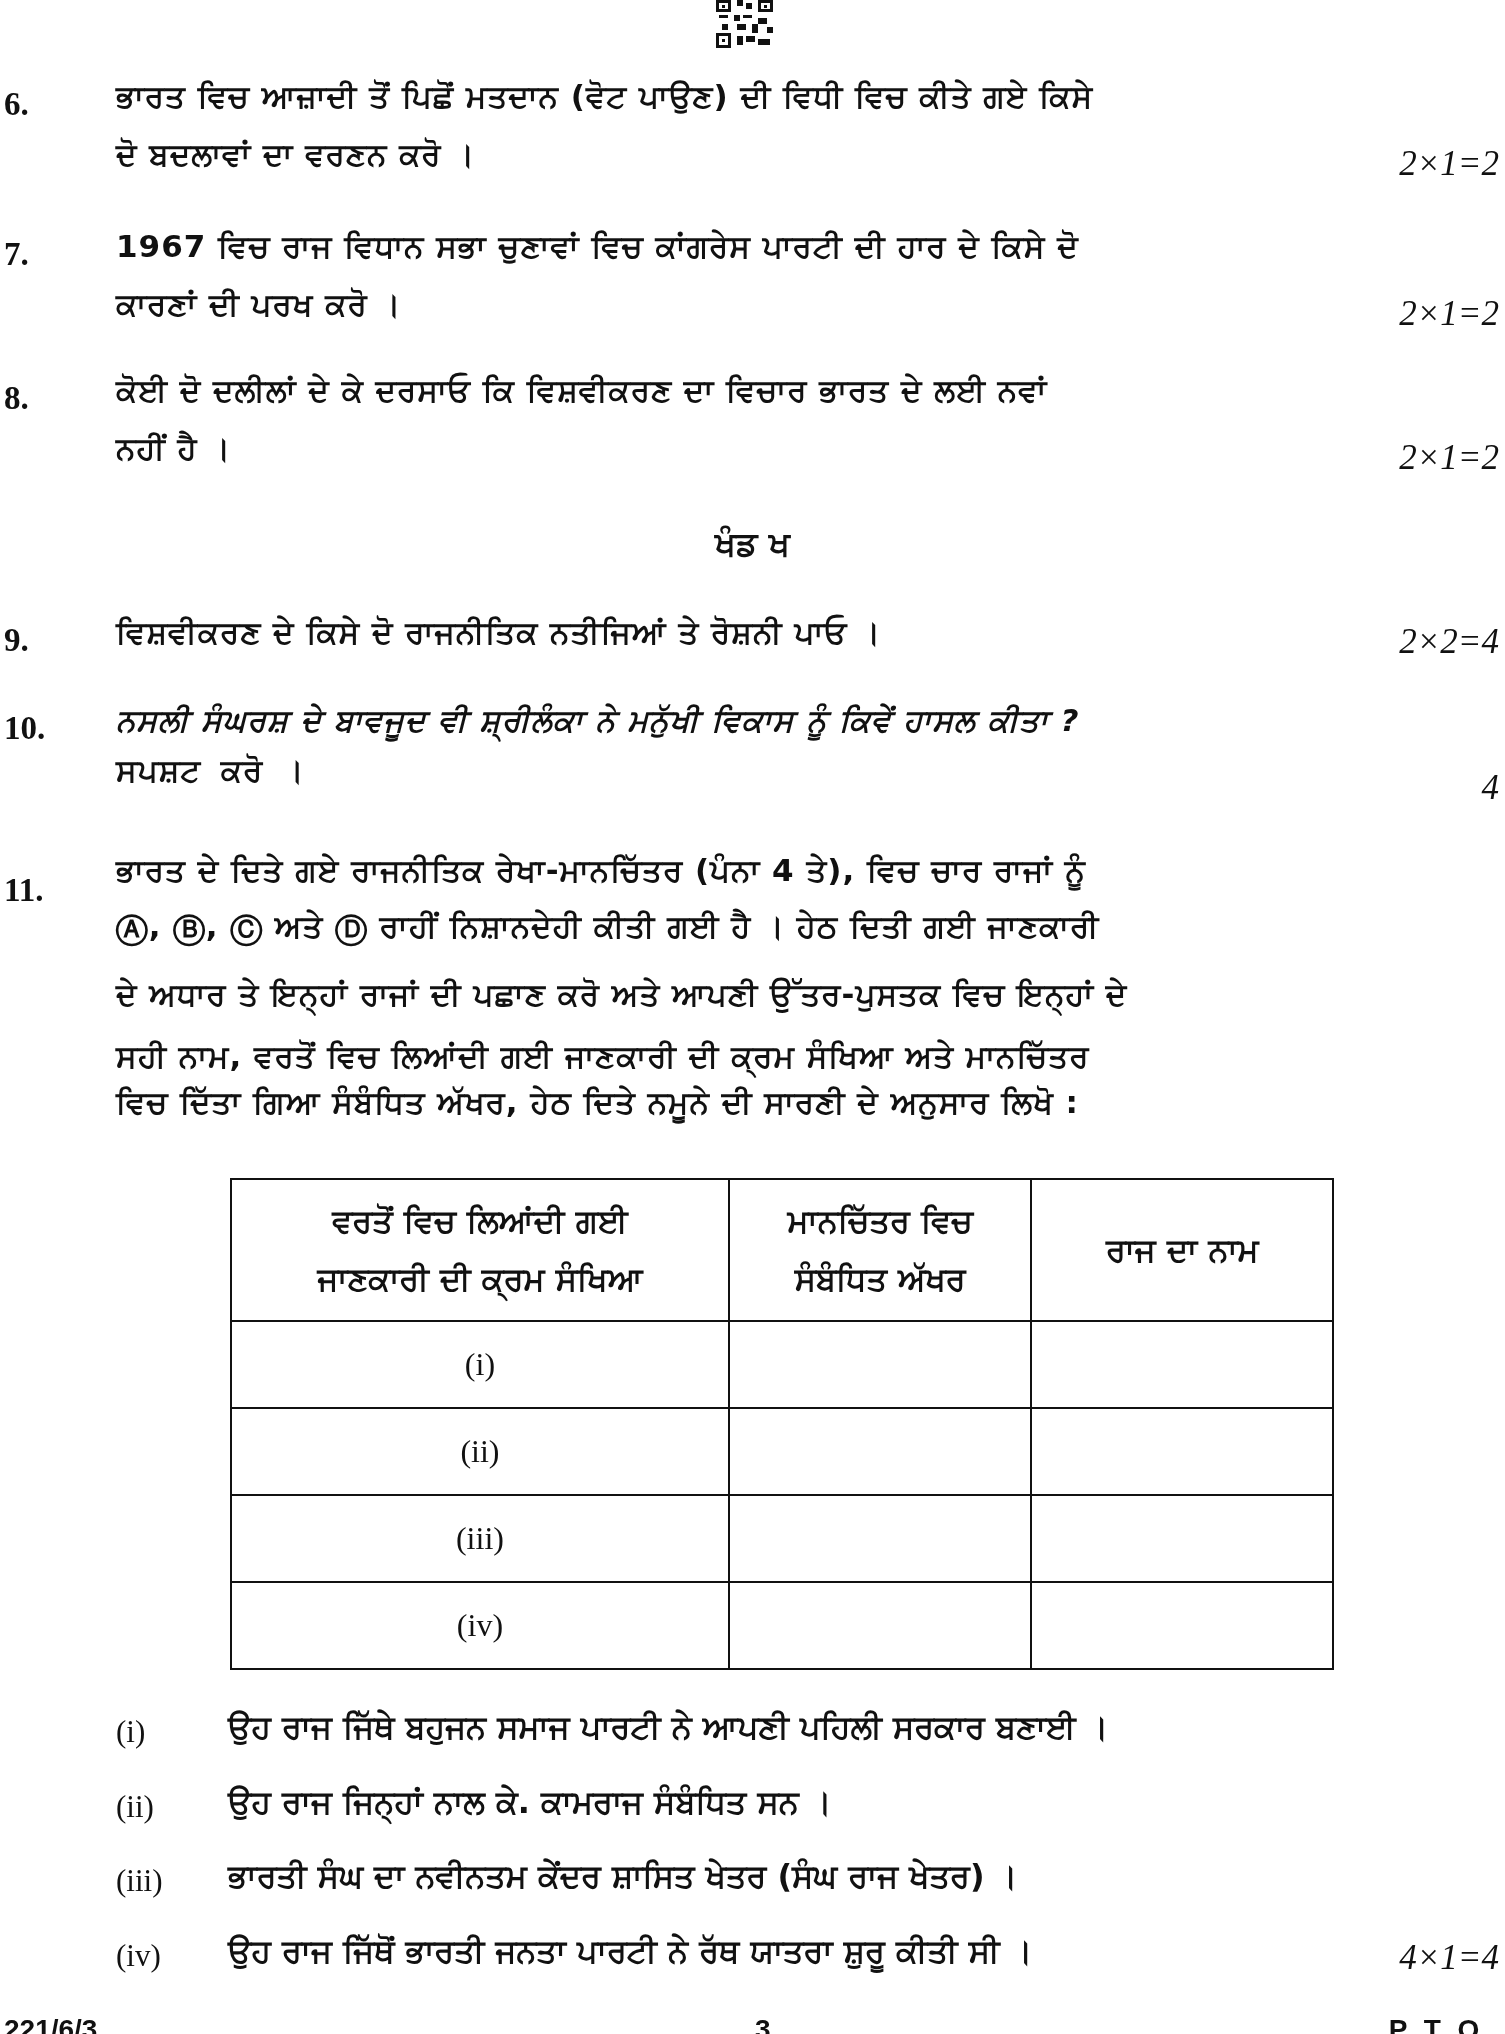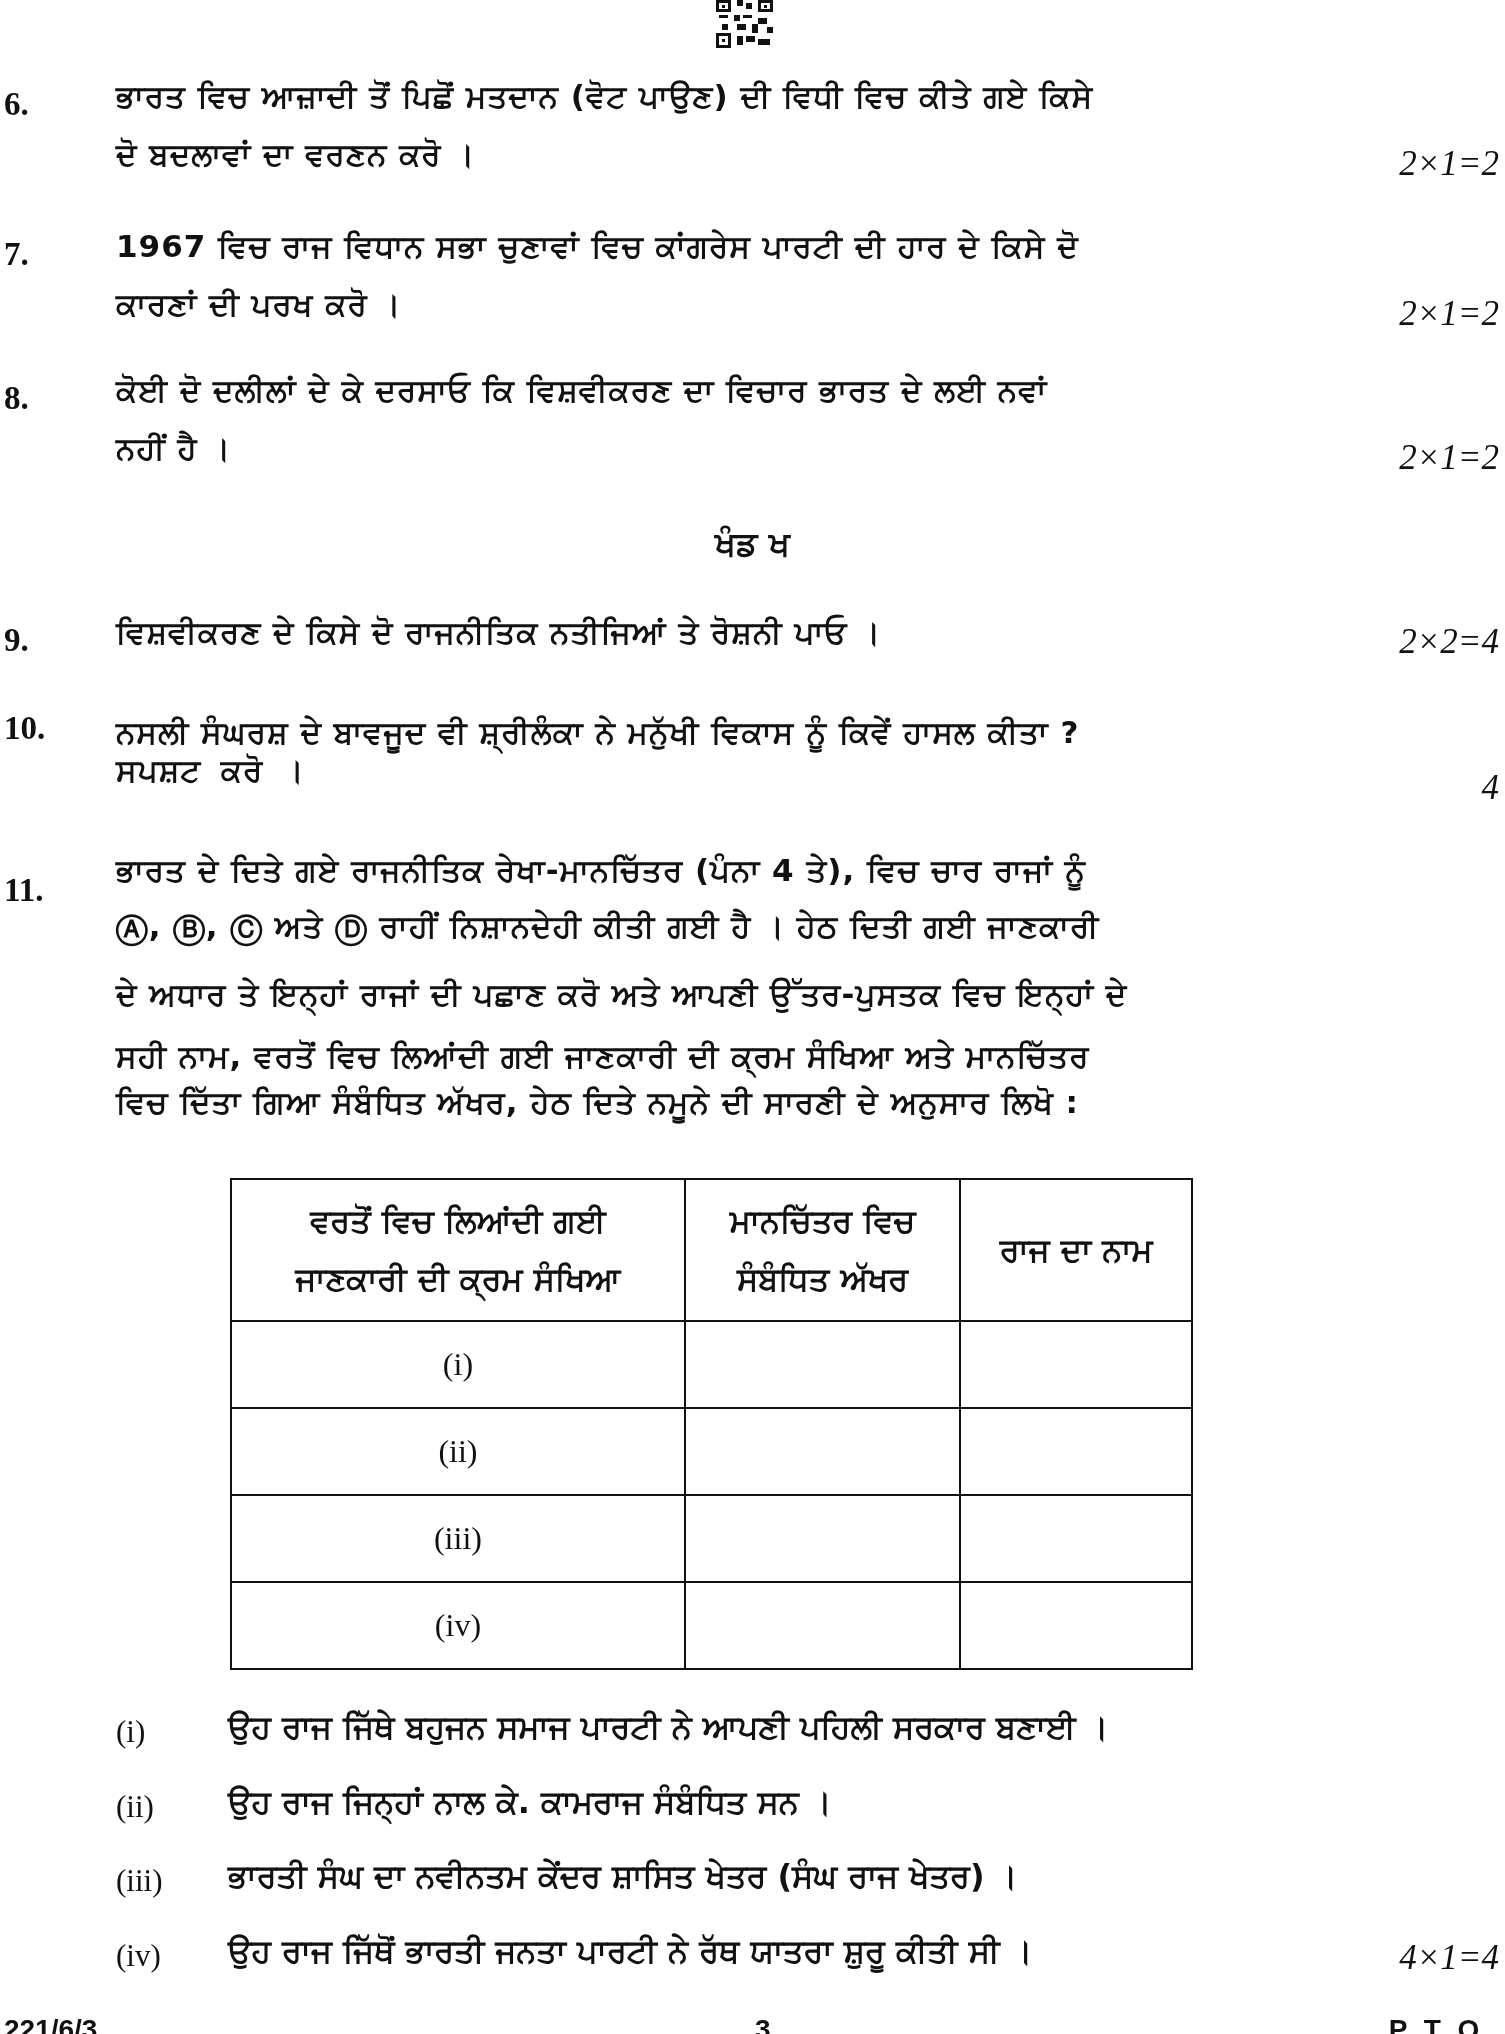--- a/index.html
+++ b/index.html
@@ -55,21 +55,21 @@
       left: 0;
       width: 1505px;
       text-align: center;
       font-size: 33px;
       font-weight: bold;
     }
     table.answer-table {
       position: absolute;
       left: 230px;
       top: 1178px;
-      width: 963px;
+      width: 1104px;
       border-collapse: collapse;
     }
     table.answer-table th, table.answer-table td {
       border: 2.5px solid #111;
       text-align: center;
       vertical-align: middle;
       padding: 0;
     }
     table.answer-table th {
       height: 140px;
@@ -168,21 +168,21 @@
 <div class="section-title">ਖੰਡ ਖ</div>
 
 <div class="q" style="top:614px;">
   <span class="qnum" style="top:8px;">9.</span>
   <span class="qline" style="top:0px;">ਵਿਸ਼ਵੀਕਰਣ ਦੇ ਕਿਸੇ ਦੋ ਰਾਜਨੀਤਿਕ ਨਤੀਜਿਆਂ ਤੇ ਰੋਸ਼ਨੀ ਪਾਓ ।</span>
   <span class="marks" style="top:8px;">2×2=4</span>
 </div>
 
 <div class="q" style="top:702px;">
   <span class="qnum" style="top:8px;">10.</span>
-  <span class="qline" style="top:12px;">ਨਸਲੀ ਸੰਘਰਸ਼ ਦੇ ਬਾਵਜੂਦ ਵੀ ਸ਼੍ਰੀਲੰਕਾ ਨੇ ਮਨੁੱਖੀ ਵਿਕਾਸ ਨੂੰ ਕਿਵੇਂ ਹਾਸਲ ਕੀਤਾ ?</span>
+  <span class="qline" style="top:0px;font-style:italic;">ਨਸਲੀ ਸੰਘਰਸ਼ ਦੇ ਬਾਵਜੂਦ ਵੀ ਸ਼੍ਰੀਲੰਕਾ ਨੇ ਮਨੁੱਖੀ ਵਿਕਾਸ ਨੂੰ ਕਿਵੇਂ ਹਾਸਲ ਕੀਤਾ ?</span>
   <span class="qline" style="top:53px;font-family:Liberation Mono, monospace;">ਸਪਸ਼ਟ ਕਰੋ ।</span>
   <span class="marks" style="top:66px;">4</span>
 </div>
 
 <div class="q" style="top:852px;">
   <span class="qnum" style="top:20px;">11.</span>
   <span class="qline" style="top:0px;">ਭਾਰਤ ਦੇ ਦਿਤੇ ਗਏ ਰਾਜਨੀਤਿਕ ਰੇਖਾ-ਮਾਨਚਿੱਤਰ (ਪੰਨਾ 4 ਤੇ), ਵਿਚ ਚਾਰ ਰਾਜਾਂ ਨੂੰ</span>
   <span class="qline" style="top:56px;">Ⓐ, Ⓑ, Ⓒ ਅਤੇ Ⓓ ਰਾਹੀਂ ਨਿਸ਼ਾਨਦੇਹੀ ਕੀਤੀ ਗਈ ਹੈ । ਹੇਠ ਦਿਤੀ ਗਈ ਜਾਣਕਾਰੀ</span>
   <span class="qline" style="top:124px;">ਦੇ ਅਧਾਰ ਤੇ ਇਨ੍ਹਾਂ ਰਾਜਾਂ ਦੀ ਪਛਾਣ ਕਰੋ ਅਤੇ ਆਪਣੀ ਉੱਤਰ-ਪੁਸਤਕ ਵਿਚ ਇਨ੍ਹਾਂ ਦੇ</span>
   <span class="qline" style="top:186px;">ਸਹੀ ਨਾਮ, ਵਰਤੋਂ ਵਿਚ ਲਿਆਂਦੀ ਗਈ ਜਾਣਕਾਰੀ ਦੀ ਕ੍ਰਮ ਸੰਖਿਆ ਅਤੇ ਮਾਨਚਿੱਤਰ</span>

